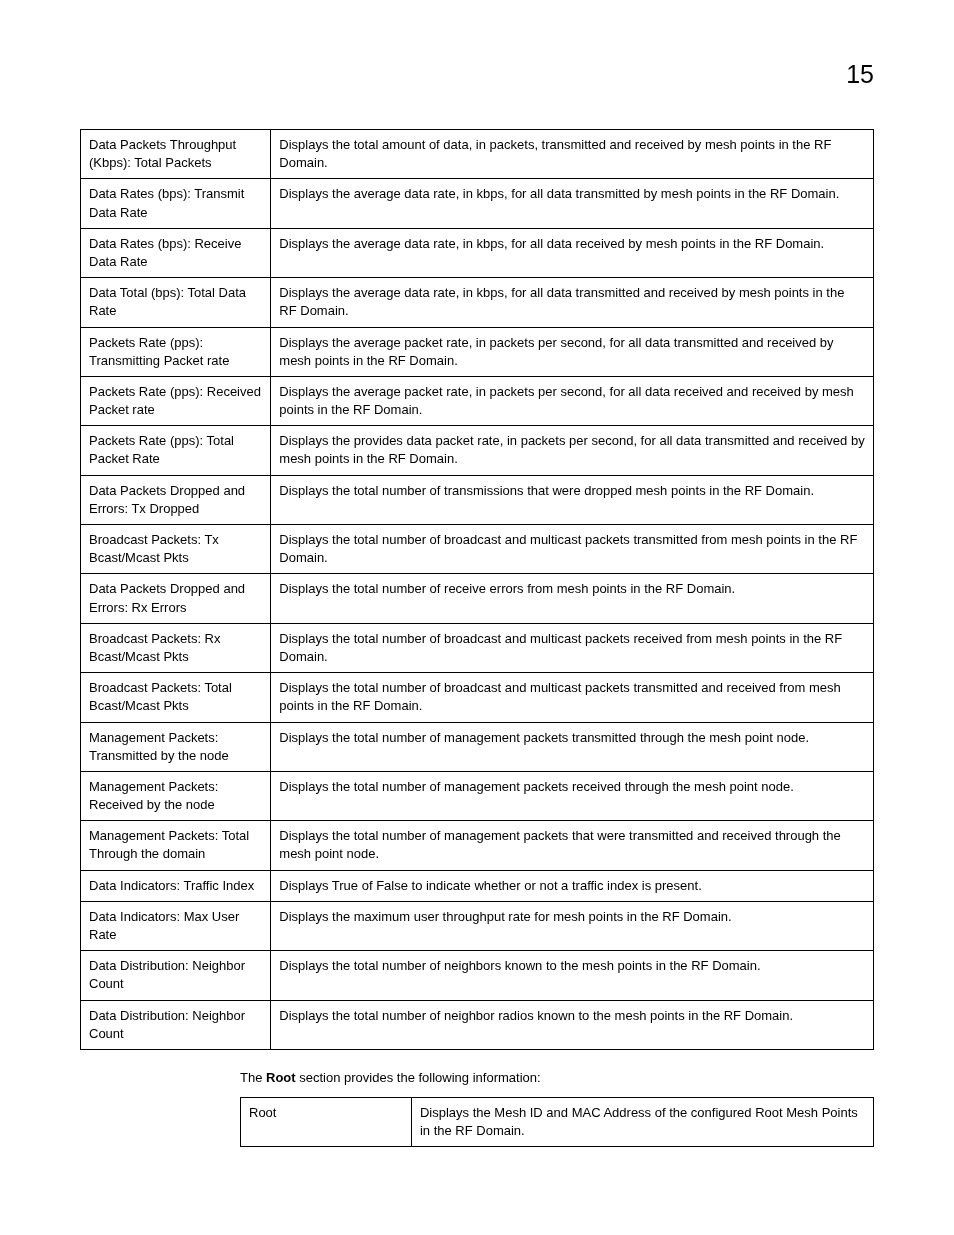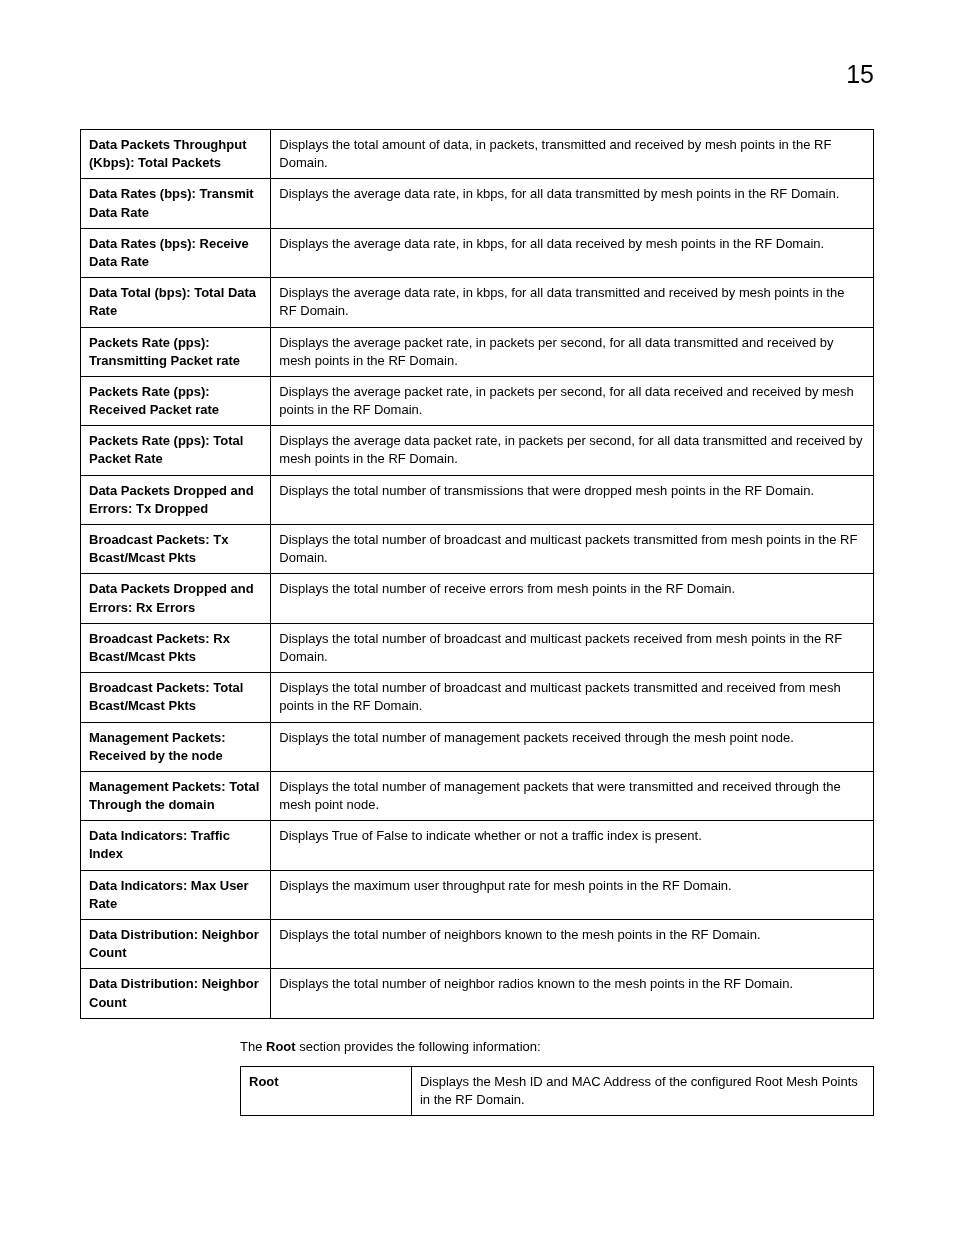--- a/index.html
+++ b/index.html
@@ -23,21 +23,21 @@
       margin-bottom: 20px;
     }
     td {
       border: 1px solid #000000;
       padding: 6px 8px;
       vertical-align: top;
       line-height: 1.4;
     }
     td.label-cell {
       width: 24%;
-      font-weight: bold;
+      font-weight: normal;
       font-family: Arial, sans-serif;
     }
     td.desc-cell {
       font-family: Arial, sans-serif;
       font-weight: normal;
     }
     .intro-text {
       margin-left: 160px;
       margin-bottom: 12px;
       font-family: Arial, sans-serif;
@@ -80,41 +80,45 @@
       <tr>
         <td class="label-cell">Packets Rate (pps): Transmitting Packet rate</td>
         <td class="desc-cell">Displays the average packet rate, in packets per second, for all data transmitted and received by mesh points in the RF Domain.</td>
       </tr>
       <tr>
         <td class="label-cell">Packets Rate (pps): Received Packet rate</td>
         <td class="desc-cell">Displays the average packet rate, in packets per second, for all data received and received by mesh points in the RF Domain.</td>
       </tr>
       <tr>
         <td class="label-cell">Packets Rate (pps): Total Packet Rate</td>
-        <td class="desc-cell">Displays the average data packet rate, in packets per second, for all data transmitted and received by mesh points in the RF Domain.</td>
+        <td class="desc-cell">Displays the provides data packet rate, in packets per second, for all data transmitted and received by mesh points in the RF Domain.</td>
       </tr>
       <tr>
         <td class="label-cell">Data Packets Dropped and Errors: Tx Dropped</td>
         <td class="desc-cell">Displays the total number of transmissions that were dropped mesh points in the RF Domain.</td>
       </tr>
       <tr>
         <td class="label-cell">Broadcast Packets: Tx Bcast/Mcast Pkts</td>
         <td class="desc-cell">Displays the total number of broadcast and multicast packets transmitted from mesh points in the RF Domain.</td>
       </tr>
       <tr>
         <td class="label-cell">Data Packets Dropped and Errors: Rx Errors</td>
         <td class="desc-cell">Displays the total number of receive errors from mesh points in the RF Domain.</td>
       </tr>
       <tr>
         <td class="label-cell">Broadcast Packets: Rx Bcast/Mcast Pkts</td>
         <td class="desc-cell">Displays the total number of broadcast and multicast packets received from mesh points in the RF Domain.</td>
       </tr>
       <tr>
         <td class="label-cell">Broadcast Packets: Total Bcast/Mcast Pkts</td>
         <td class="desc-cell">Displays the total number of broadcast and multicast packets transmitted and received from mesh points in the RF Domain.</td>
+      </tr>
+      <tr>
+        <td class="label-cell">Management Packets: Transmitted by the node</td>
+        <td class="desc-cell">Displays the total number of management packets transmitted through the mesh point node.</td>
       </tr>
       <tr>
         <td class="label-cell">Management Packets: Received by the node</td>
         <td class="desc-cell">Displays the total number of management packets received through the mesh point node.</td>
       </tr>
       <tr>
         <td class="label-cell">Management Packets: Total Through the domain</td>
         <td class="desc-cell">Displays the total number of management packets that were transmitted and received through the mesh point node.</td>
       </tr>
       <tr>

